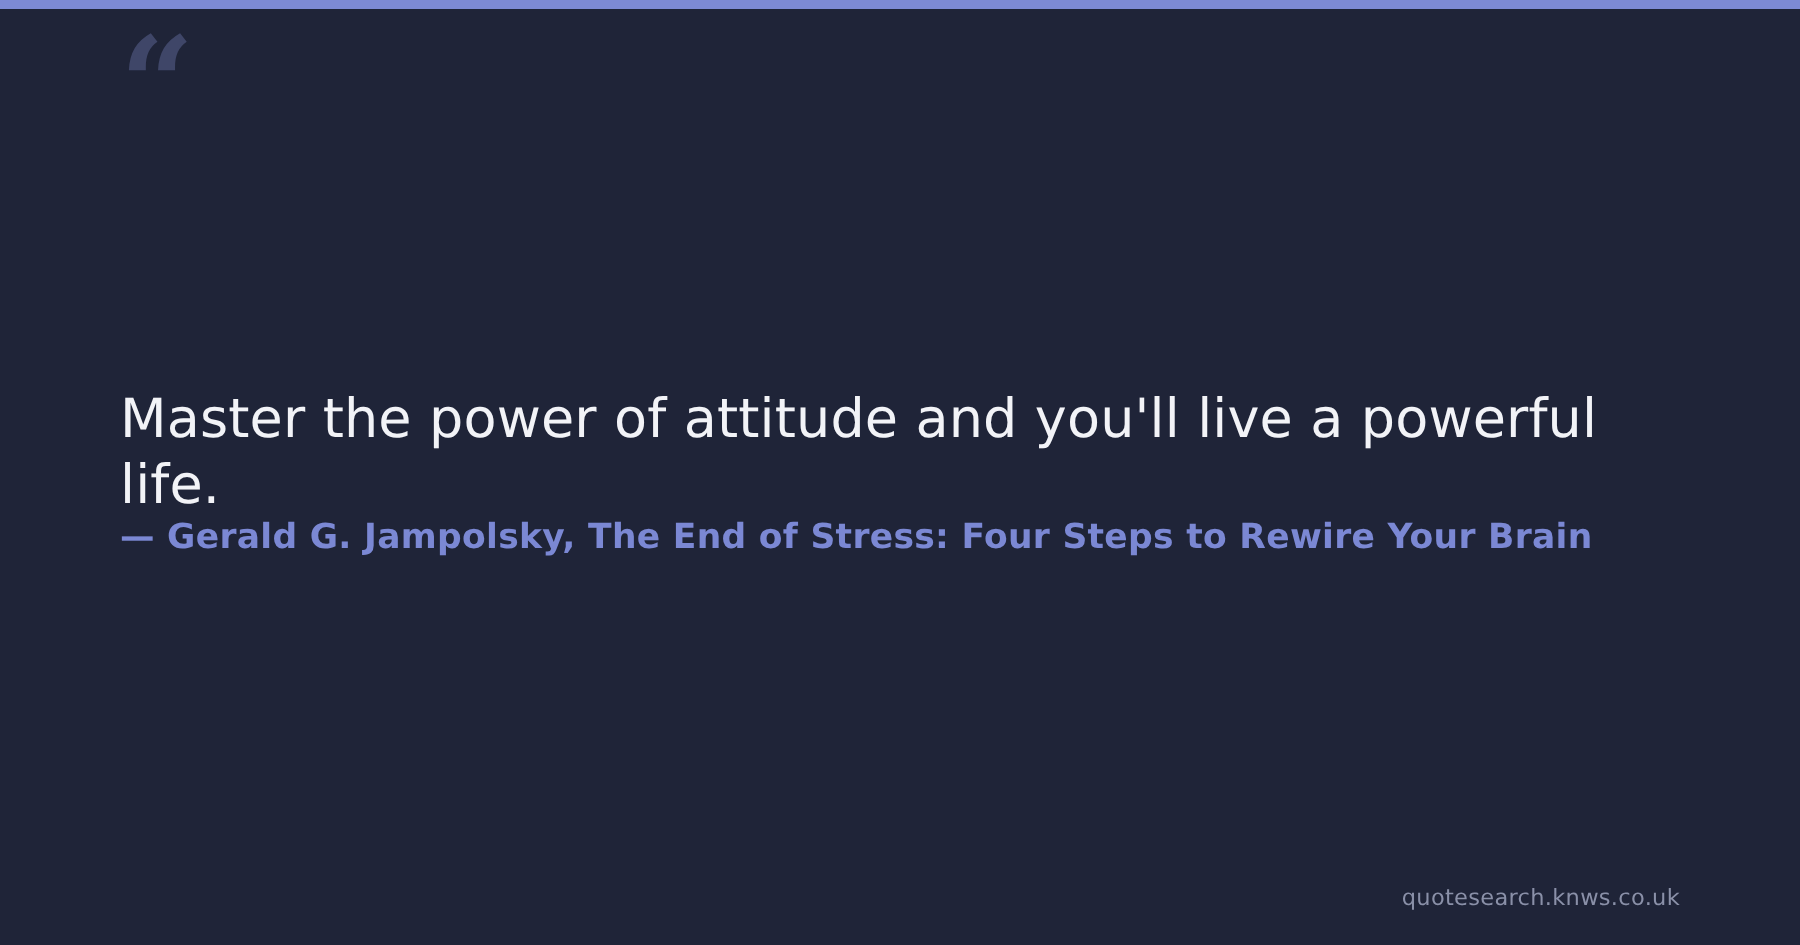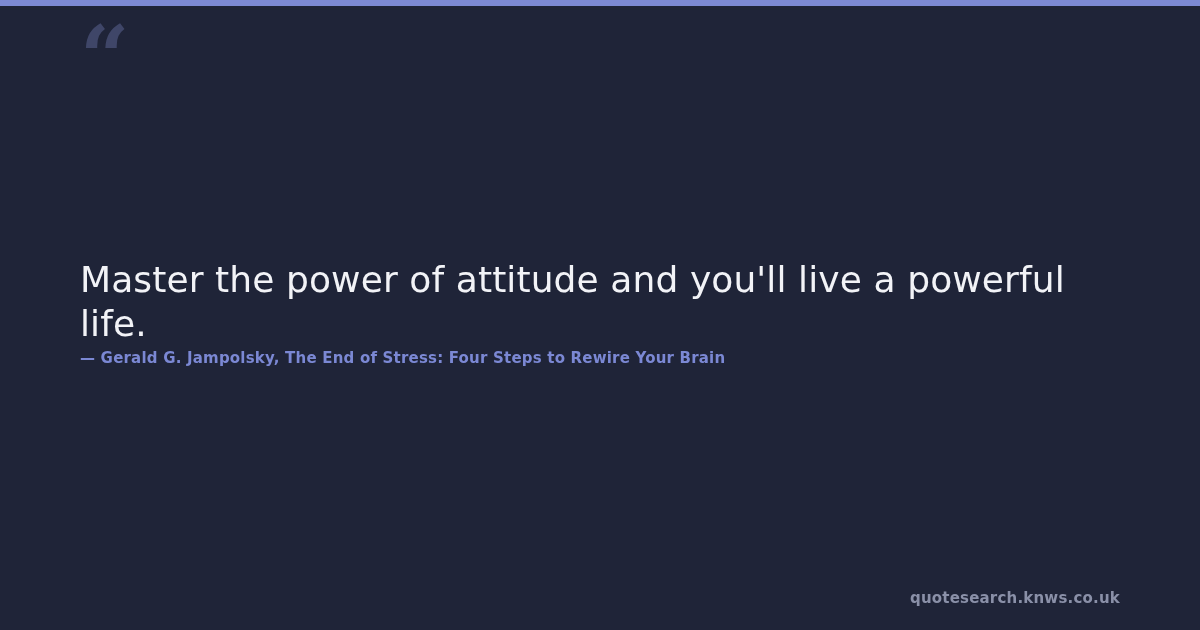--- a/index.html
+++ b/index.html
@@ -64,31 +64,31 @@
     letter-spacing: 0.1px;
   }
   .attribution {
     position: absolute;
     left: 0;
     top: 345px;
     width: 1020px;
     margin: 0;
     font-family: "DejaVu Sans", sans-serif;
     font-weight: bold;
-    font-size: 15px;
+    font-size: 23px;
     line-height: 26px;
     color: #7b88d4;
     letter-spacing: 0.2px;
   }
   .footer {
     position: absolute;
     right: 80px;
     bottom: 22px;
     font-family: "DejaVu Sans", sans-serif;
-    font-weight: bold;
+    font-weight: normal;
     font-size: 15px;
     line-height: 20px;
     color: #8a90a8;
     letter-spacing: 0.2px;
   }
 </style>
 </head>
 <body>
 
 <div class="card">

